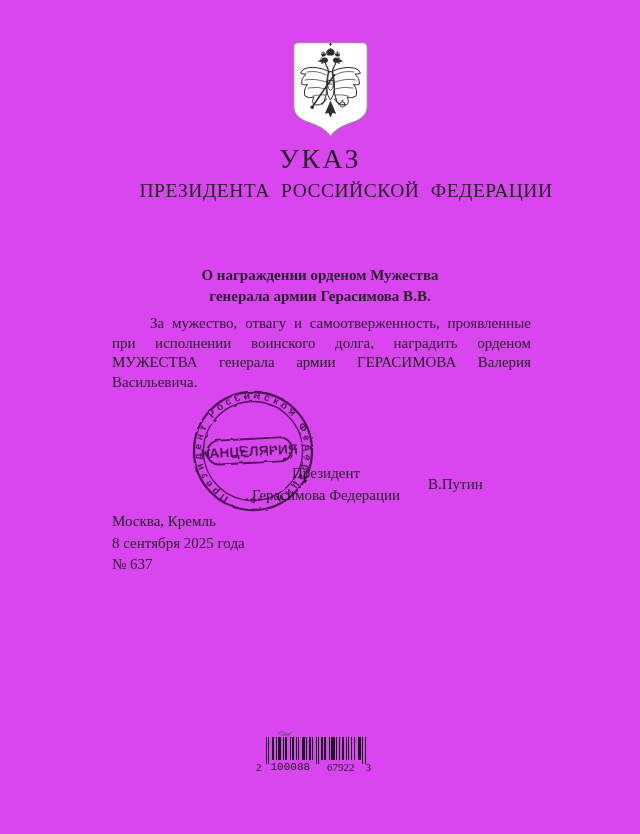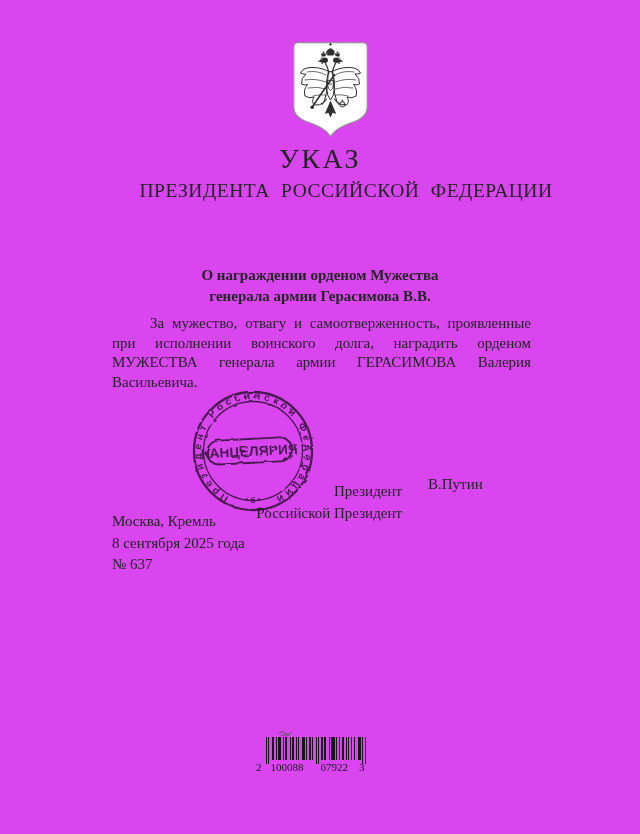--- a/index.html
+++ b/index.html
@@ -20,42 +20,42 @@
   .subtitle{left:0;top:180px;width:612px;text-align:center;
     font-size:19.5px;letter-spacing:.5px;word-spacing:6px;padding-left:40px;}
 
   .subject{left:0;top:265px;width:640px;text-align:center;
     font-weight:bold;font-size:15px;line-height:21px;}
 
   .bodytext{left:112px;top:314px;width:419px;font-size:15px;line-height:19.5px;
     text-align:justify;text-indent:38px;}
 
   
-  .sig-post{left:250px;top:480px;width:152px;text-align:right;
+  .sig-post{left:250px;top:462px;width:152px;text-align:center;
     font-size:15px;line-height:22px;}
   .sig-name{left:428px;top:476px;font-size:15px;}
 
   
   .issued{left:112px;top:511px;font-size:15px;line-height:21.5px;}
 
   
   .stamp{left:188px;top:386px;width:130px;height:130px;
     mix-blend-mode:multiply;opacity:.88;}
 
   
   .barcode{left:256px;top:729px;width:116px;height:46px;}
   .smudge{position:absolute;left:20px;top:0;width:22px;height:7px;}
   .bars{position:absolute;left:10px;top:8px;width:100px;height:27px;}
   .bar{position:absolute;top:0;height:23px;background:#171717;}
   .bar.tall{height:27px;}
   .barcode-digits{position:absolute;left:0;top:32px;width:112px;
     display:flex;font-size:11px;color:#1b1b1b;
     font-family:"Liberation Serif",serif;}
   .barcode-digits span{display:block;}
-  .bd-2{margin-left:9px;}
+  .bd-2{margin-left:9px;font-family:Liberation Mono, monospace;}
   .bd-3{margin-left:17px;}
   .bd-4{margin-left:11px;}
 </style>
 </head>
 <body>
 
 <div class="page">
 
   <div class="abs emblem-box">
     <svg width="75" height="96" viewBox="0 0 75 96">
@@ -110,21 +110,21 @@
 
   <div class="abs subject">
     <div>О награждении орденом Мужества</div>
     <div>генерала армии Герасимова В.В.</div>
   </div>
 
   <div class="abs bodytext">За мужество, отвагу и самоотверженность, проявленные при исполнении воинского долга, наградить орденом МУЖЕСТВА генерала армии ГЕРАСИМОВА Валерия Васильевича.</div>
 
   <div class="abs sig-post">
     <div>Президент</div>
-    <div>Российской Президент</div>
+    <div>Герасимова Федерации</div>
   </div>
   <div class="abs sig-name">В.Путин</div>
 
   <div class="abs issued">
     <div>Москва, Кремль</div>
     <div>8 сентября 2025 года</div>
     <div>№ 637</div>
   </div>
 
   <div class="abs stamp">

